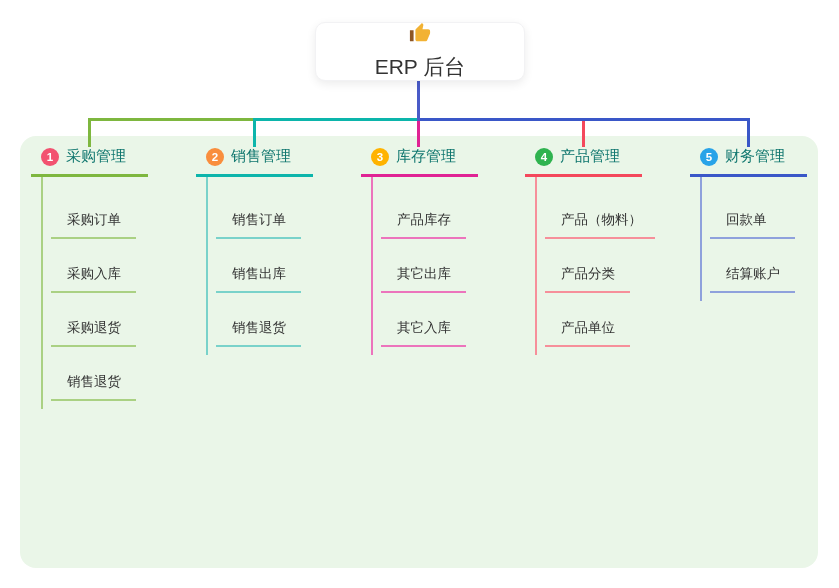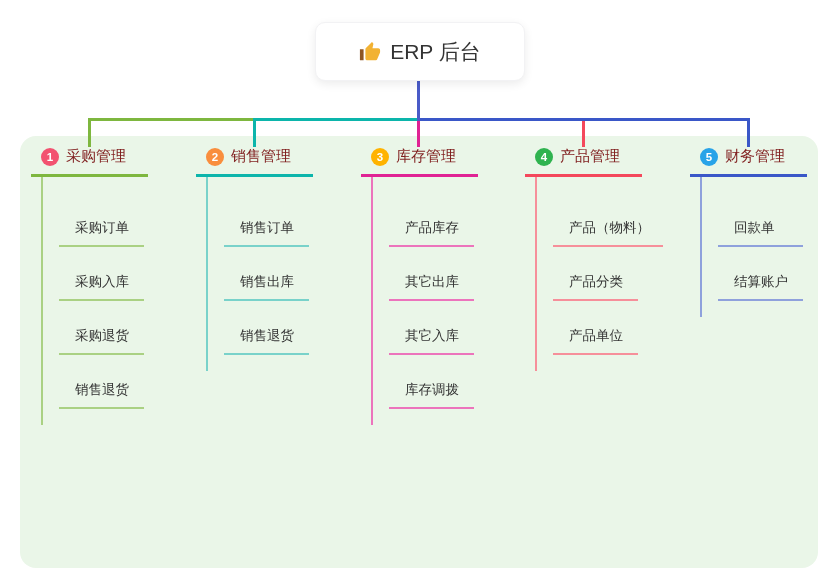--- a/index.html
+++ b/index.html
@@ -14,21 +14,21 @@
   .panel{
     position:absolute;left:20px;top:136px;width:798px;height:432px;
     background:#eaf6e8;border-radius:16px;
   }
   
   .root-card{
     position:absolute;left:315px;top:22px;width:210px;height:59px;
     background:#ffffff;border:1px solid #f2f2f4;border-radius:10px;
     box-shadow:0 3px 10px rgba(0,0,0,0.08);
     display:flex;align-items:center;justify-content:center;gap:9px;
-    font-size:21px;font-weight:500;color:#333;box-sizing:border-box;
+    font-size:21px;font-weight:500;color:#333;box-sizing:border-box;flex-direction:column;
   }
   .root-card .emoji{display:flex;align-items:center;}
   
   .conn{position:absolute;}
   .conn.v{width:3px;}
   .conn.h{height:3px;top:118px;}
   .root-drop{left:417px;top:81px;height:40px;}
   .bus-left {left:88px; width:165px;}
   .bus-mid  {left:253px;width:164px;}
   .bus-right{left:420px;width:330px;}
@@ -45,23 +45,23 @@
     box-sizing:border-box;width:117px;height:31px;
     display:flex;align-items:center;gap:7px;
     padding:0 0 7px 10px;
     border-bottom:3px solid var(--c);
   }
   .badge{
     flex:0 0 auto;width:18px;height:18px;border-radius:50%;
     background:var(--badge);color:#ffffff;
     font-size:11.5px;font-weight:700;line-height:18px;text-align:center;
   }
-  .blabel{font-size:15px;color:#7f1d1d;white-space:nowrap;}
+  .blabel{font-size:15px;color:#0f766e;white-space:nowrap;}
   ul.items{
-    margin:0 0 0 10px;padding:16px;list-style:none;
+    margin:0 0 0 10px;padding:8px;list-style:none;
     border-left:2px solid var(--cl);
   }
   ul.items li{
     box-sizing:border-box;height:54px;width:max-content;min-width:85px;
     border-bottom:2px solid var(--cl);
     display:flex;align-items:flex-end;
     padding:0 13px 8px 16px;
     font-size:13.5px;color:#333;white-space:nowrap;
   }
 </style>
@@ -139,23 +139,20 @@
     <ul class="items">
         <li>
           <span>产品库存</span>
         </li>
         <li>
           <span>其它出库</span>
         </li>
         <li>
           <span>其它入库</span>
         </li>
-        <li>
-          <span>库存调拨</span>
-        </li>
       </ul>
   </div>
 
   <div class="branch b3" style="--c: #f4485c; --cl: #f68f9a; --badge: #2fb34f;">
     <div class="bhead">
       <span class="badge">4</span>
       <span class="blabel">产品管理</span>
     </div>
     <ul class="items">
         <li>

